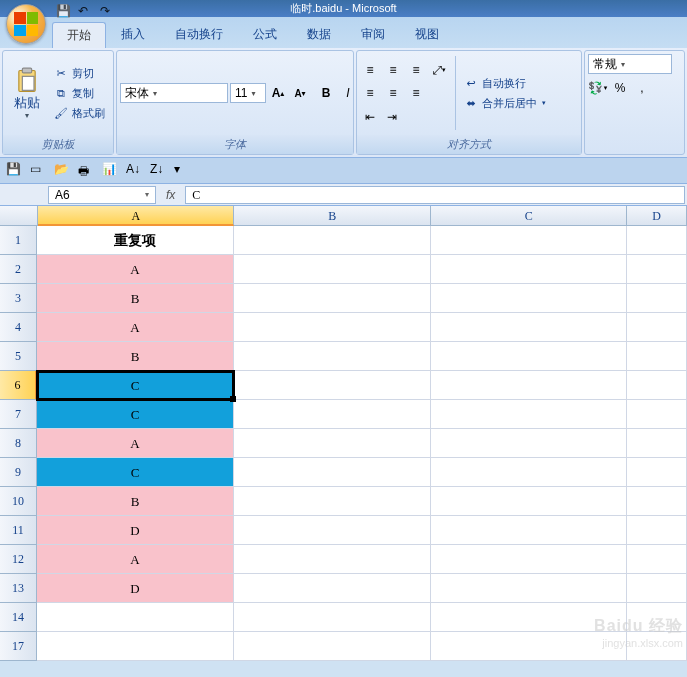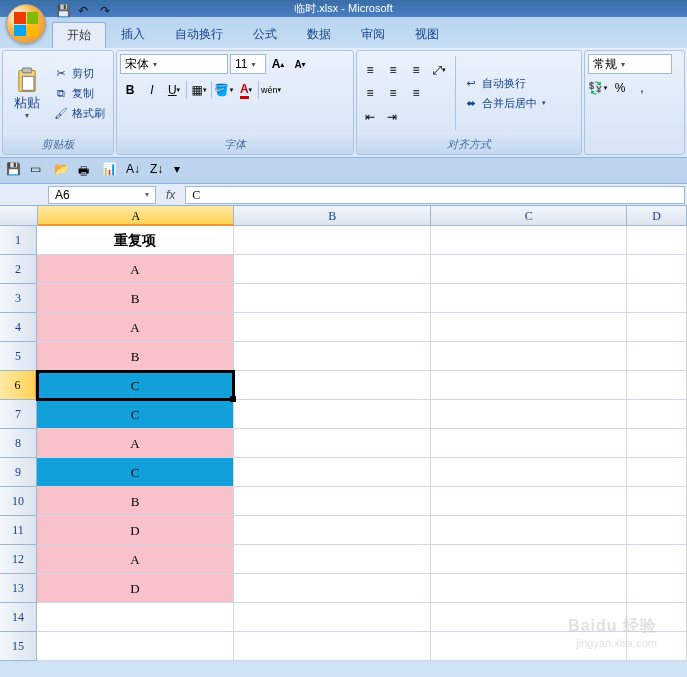--- a/index.html
+++ b/index.html
@@ -65,28 +65,28 @@
     .row { display: flex; height: 29px; }
     .row-h { width: 38px; background: linear-gradient(90deg,#f3f6fb, #dbe4f0); border-right: 1px solid #9eb6ce; border-bottom: 1px solid #9eb6ce; text-align: center; font-size: 12px; color: #15428b; line-height: 29px; font-family: Tahoma; }
     .row-h.active { background: linear-gradient(90deg,#ffe9a5,#ffd255); color: #000; border-right: 2px solid #f29536; }
     .cell { border-right: 1px solid #d0d7e5; border-bottom: 1px solid #d0d7e5; text-align: center; line-height: 29px; font-family: SimSun; font-size: 13px; }
     .cell.bold { font-weight: bold; font-size: 14px; }
     .cell.pink { background: #f9c2cb; }
     .cell.blue { background: #12a0db; color: #000; }
     .cell.selected { outline: 3px solid #000; outline-offset: -2px; z-index: 5; position: relative; }
     .selected::after { content: ''; position: absolute; right: -3px; bottom: -3px; width: 6px; height: 6px; background: #000; }
     
-    .watermark { position: absolute; right: 30px; bottom: 12px; color: rgba(200,200,200,0.55); font-size: 11px; text-align: right; pointer-events: none; }
+    .watermark { position: absolute; right: 4px; bottom: 12px; color: rgba(200,200,200,0.55); font-size: 11px; text-align: right; pointer-events: none; }
     .watermark .big { font-size: 16px; font-weight: bold; letter-spacing: 1px; }
   </style>
 </head>
 <body>
 
 <div class="title-bar">
-  <span>临时.xlsx - Microsoft</span>
+  <span>临时.baidu - Microsoft</span>
 </div>
 
 <div class="office-btn">
   <div class="office-logo">
       <span></span>
       <span></span>
       <span></span>
       <span></span>
     </div>
 </div>
@@ -133,21 +133,21 @@
         <div class="small-row">
             <span class="icn">🖌</span>
             <span>格式刷</span>
           </div>
       </div>
     </div>
     <div class="group-label">剪贴板</div>
   </div>
 
   <div class="ribbon-group" style="width:238px;">
-    <div class="group-body" style="flex-direction:column; gap:6px;">
+    <div class="group-body" style="flex-direction:row; gap:6px;">
       <div class="font-row">
         <div class="combo font-name">
             <span>宋体</span>
             <span class="arrow">▾</span>
           </div>
         <div class="combo font-size">
             <span>11</span>
             <span class="arrow">▾</span>
           </div>
         <span class="mini-btn">
@@ -362,21 +362,21 @@
         <div class="cell " style="width: 61px;"></div>
       </div>
       <div class="row">
         <div class="row-h">14</div>
         <div class="cell " style="width: 201px;"></div>
         <div class="cell " style="width: 201px;"></div>
         <div class="cell " style="width: 201px;"></div>
         <div class="cell " style="width: 61px;"></div>
       </div>
       <div class="row">
-        <div class="row-h">15</div>
+        <div class="row-h">17</div>
         <div class="cell " style="width: 201px;"></div>
         <div class="cell " style="width: 201px;"></div>
         <div class="cell " style="width: 201px;"></div>
         <div class="cell " style="width: 61px;"></div>
       </div>
     </div>
   <div class="watermark">
     <div class="big">Baidu 经验</div>
     <div>jingyan.xlsx.com</div>
   </div>

